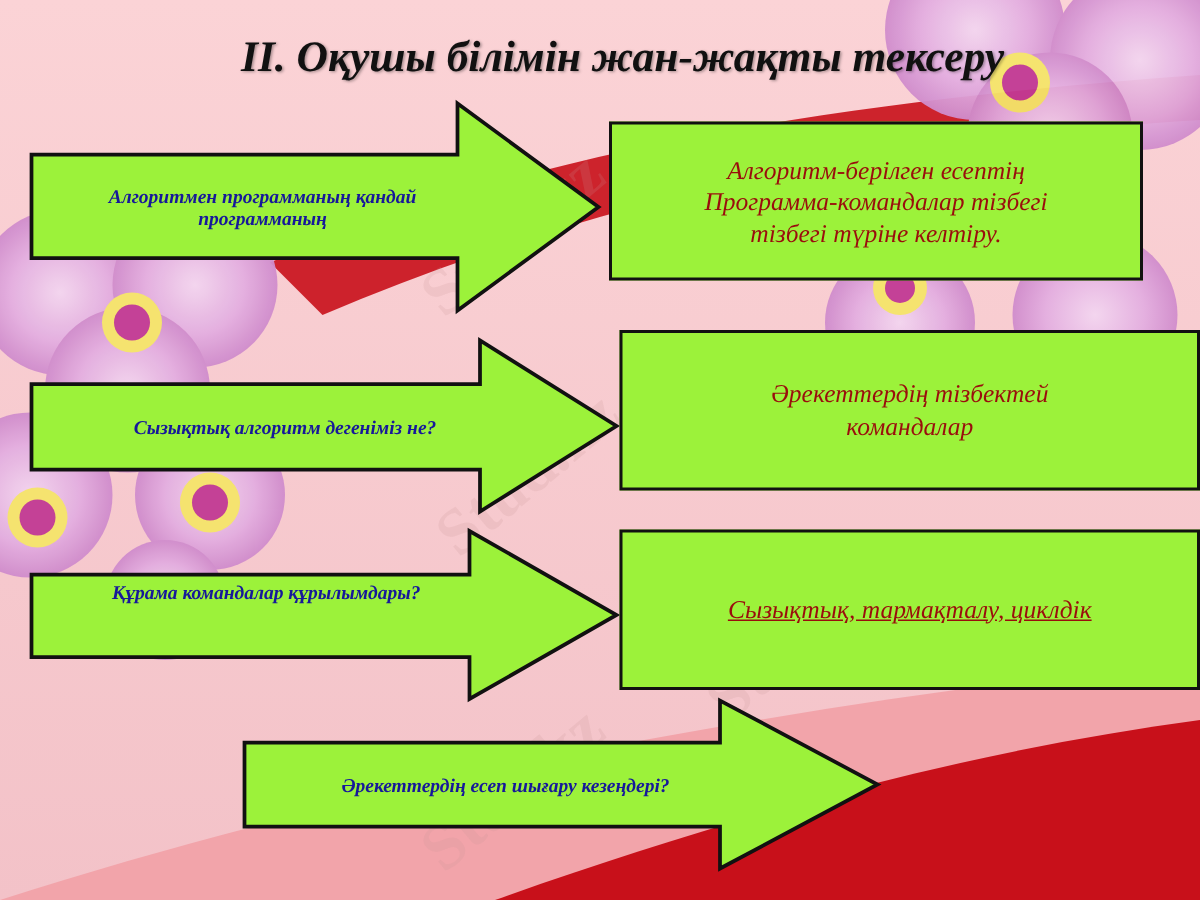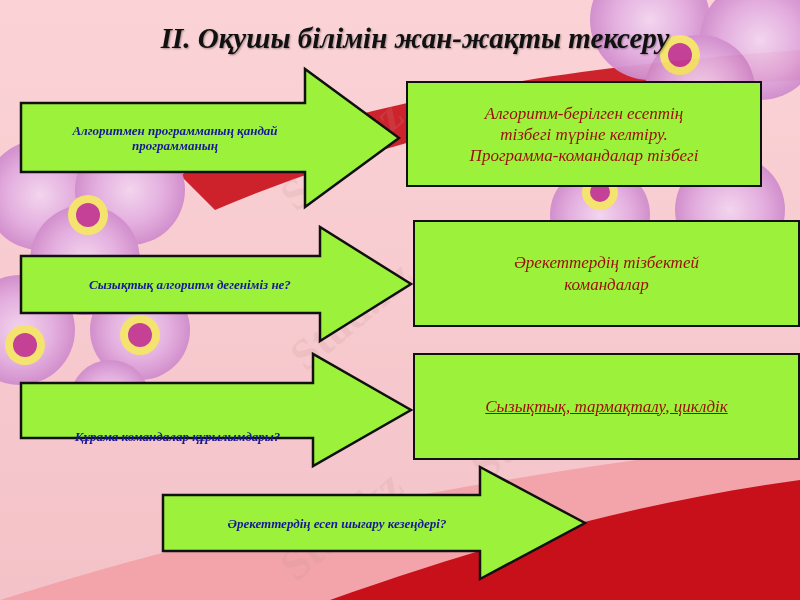--- a/index.html
+++ b/index.html
@@ -73,43 +73,43 @@
     <polygon points="1,35 285,35 285,1 379,70 285,139 285,104 1,104" fill="#9cf23a" stroke="#111" stroke-width="2.5" stroke-linejoin="miter"></polygon>
   </svg>
   <div class="txt" style="left:10px;top:35px;width:290px;height:69px;flex-direction:column;">
     <span>Алгоритмен программаның қандай</span>
     <span>программаның</span>
   </div>
 </div>
 
 <div class="box" style="left:406px;top:81px;width:356px;height:106px;flex-direction:column;line-height:21px;">
   <span>Алгоритм-берілген есептің</span>
+  <span>Программа-командалар тізбегі</span>
   <span>тізбегі түріне келтіру.</span>
-  <span>Программа-командалар тізбегі</span>
 </div>
 
 <div class="arrow" style="left:20px;top:226px;width:392px;height:116px;">
   <svg width="392" height="116">
     <polygon points="1,30 300,30 300,1 391,58 300,115 300,87 1,87" fill="#9cf23a" stroke="#111" stroke-width="2.5"></polygon>
   </svg>
   <div class="txt" style="left:20px;top:30px;width:300px;height:57px;text-align:right;">
     <span>Сызықтық алгоритм дегеніміз не?</span>
   </div>
 </div>
 
 <div class="box" style="left:413px;top:220px;width:387px;height:107px;flex-direction:column;">
   <span>Әрекеттердің тізбектей</span>
   <span>командалар</span>
 </div>
 
 <div class="arrow" style="left:20px;top:353px;width:392px;height:114px;">
   <svg width="392" height="114">
     <polygon points="1,30 293,30 293,1 391,57 293,113 293,85 1,85" fill="#9cf23a" stroke="#111" stroke-width="2.5"></polygon>
   </svg>
-  <div class="txt" style="left:10px;top:48px;width:295px;height:43px;align-items:flex-end;">
+  <div class="txt" style="left:10px;top:20px;width:295px;height:43px;">
     <span>Құрама командалар құрылымдары?</span>
   </div>
 </div>
 
 <div class="box" style="left:413px;top:353px;width:387px;height:107px;text-decoration:underline;">
   <span>Сызықтық, тармақталу, циклдік</span>
 </div>
 
 <div class="arrow" style="left:162px;top:466px;width:424px;height:114px;">
   <svg width="424" height="114">

